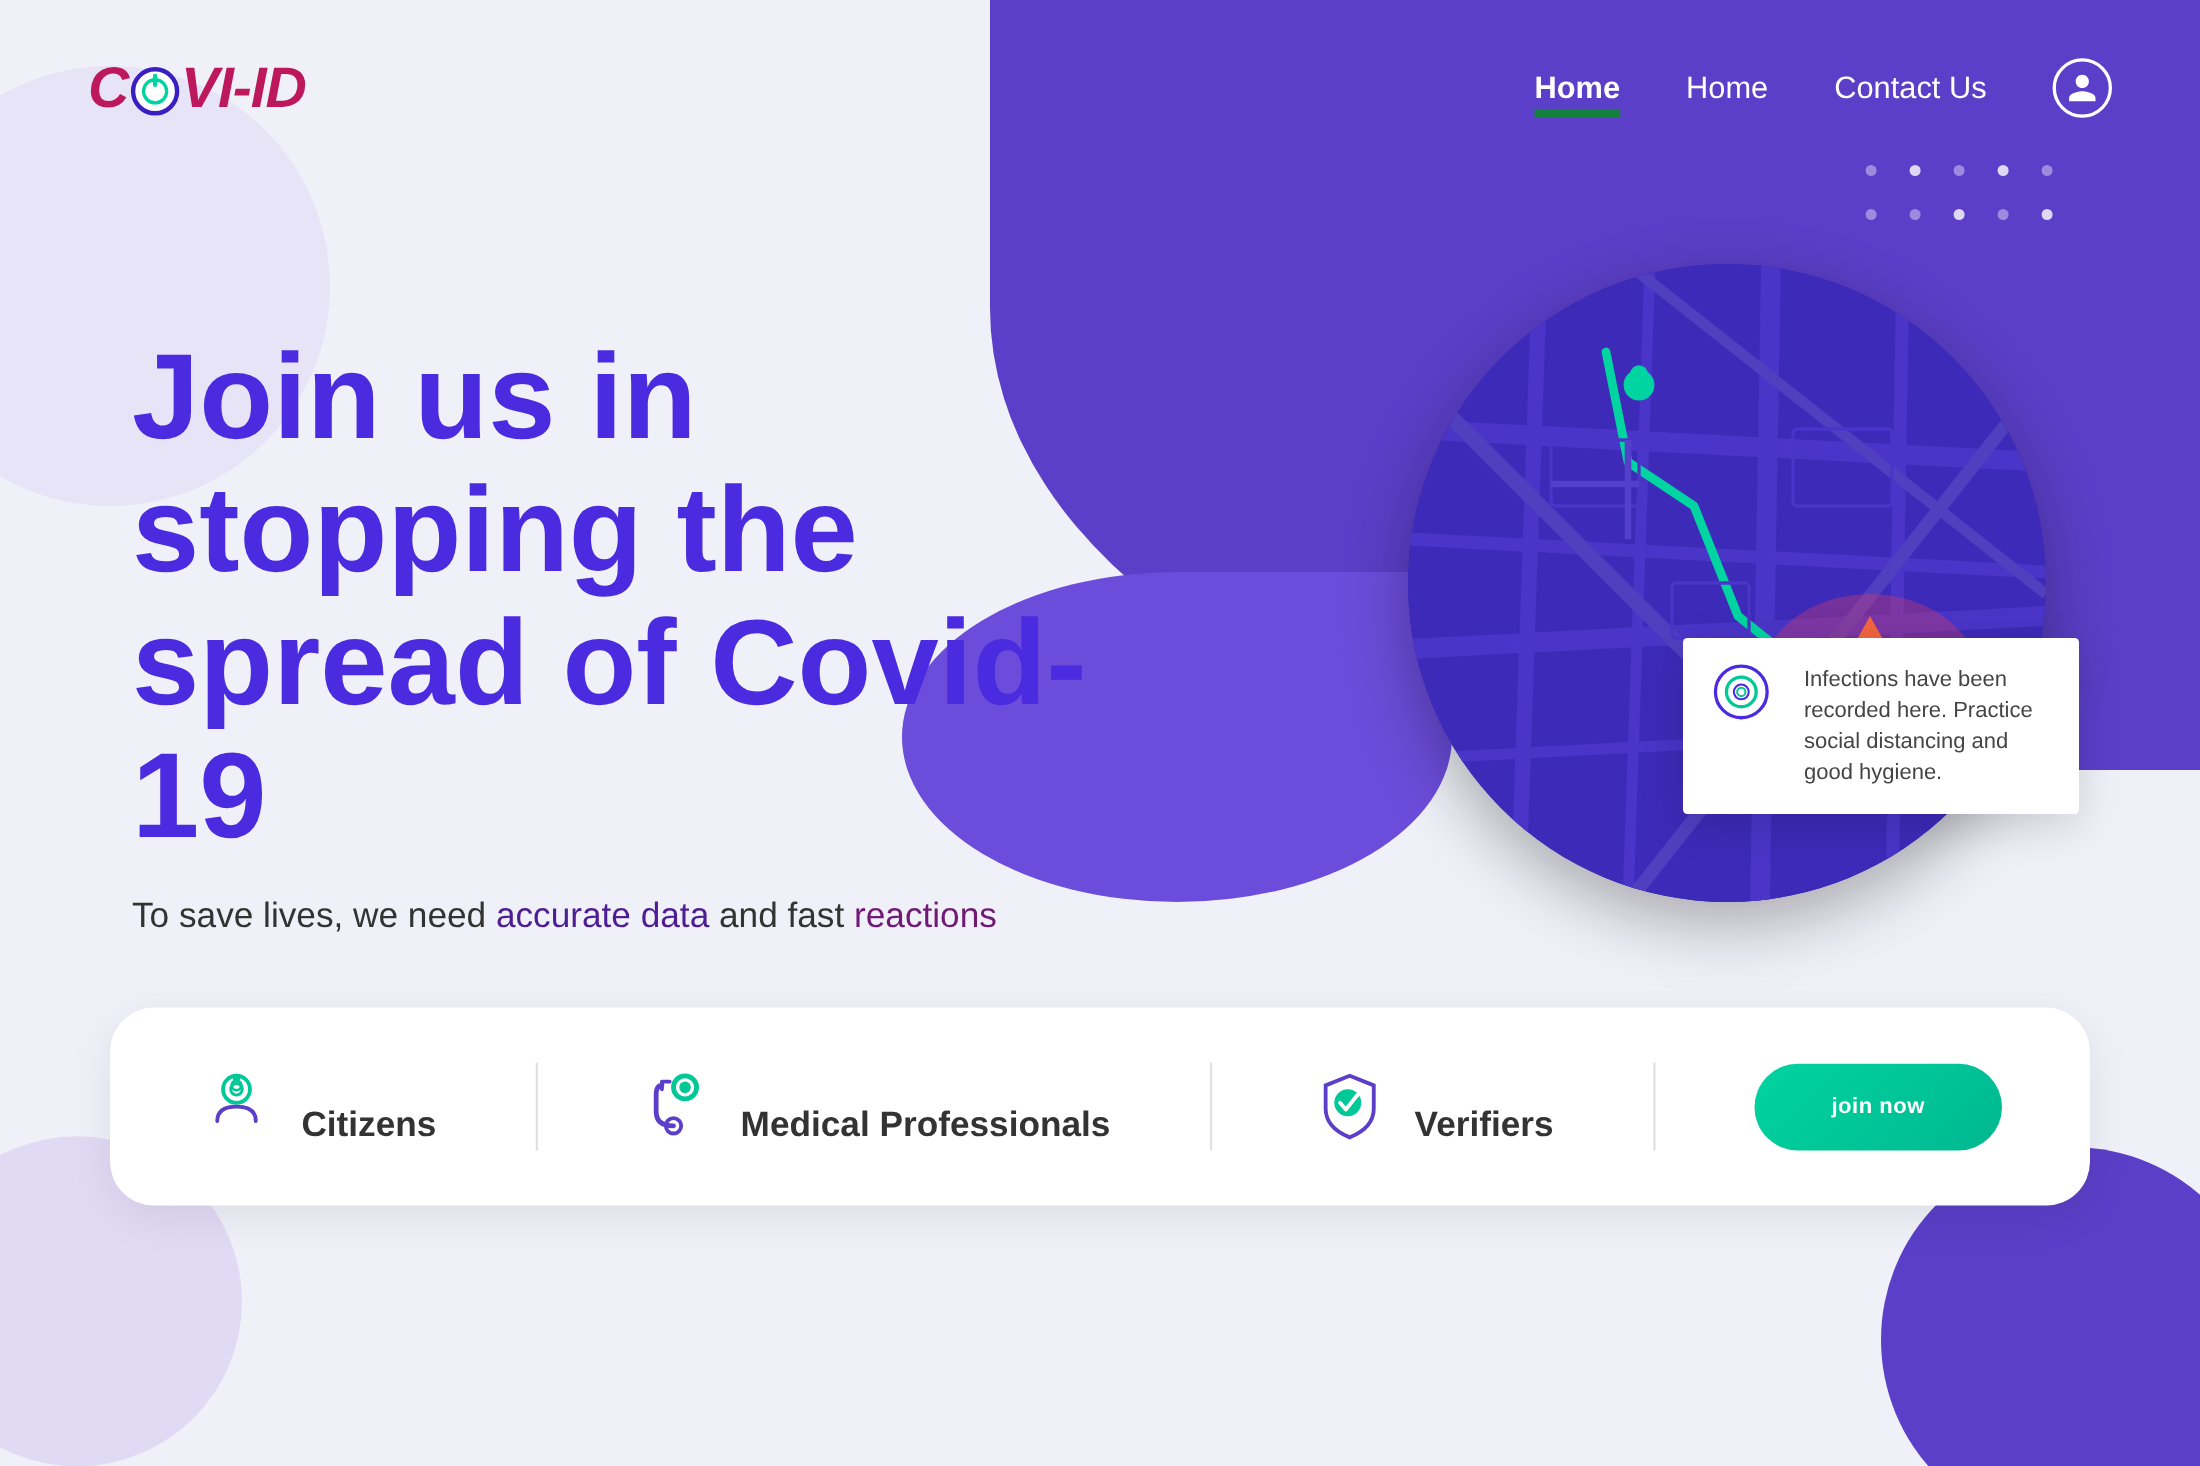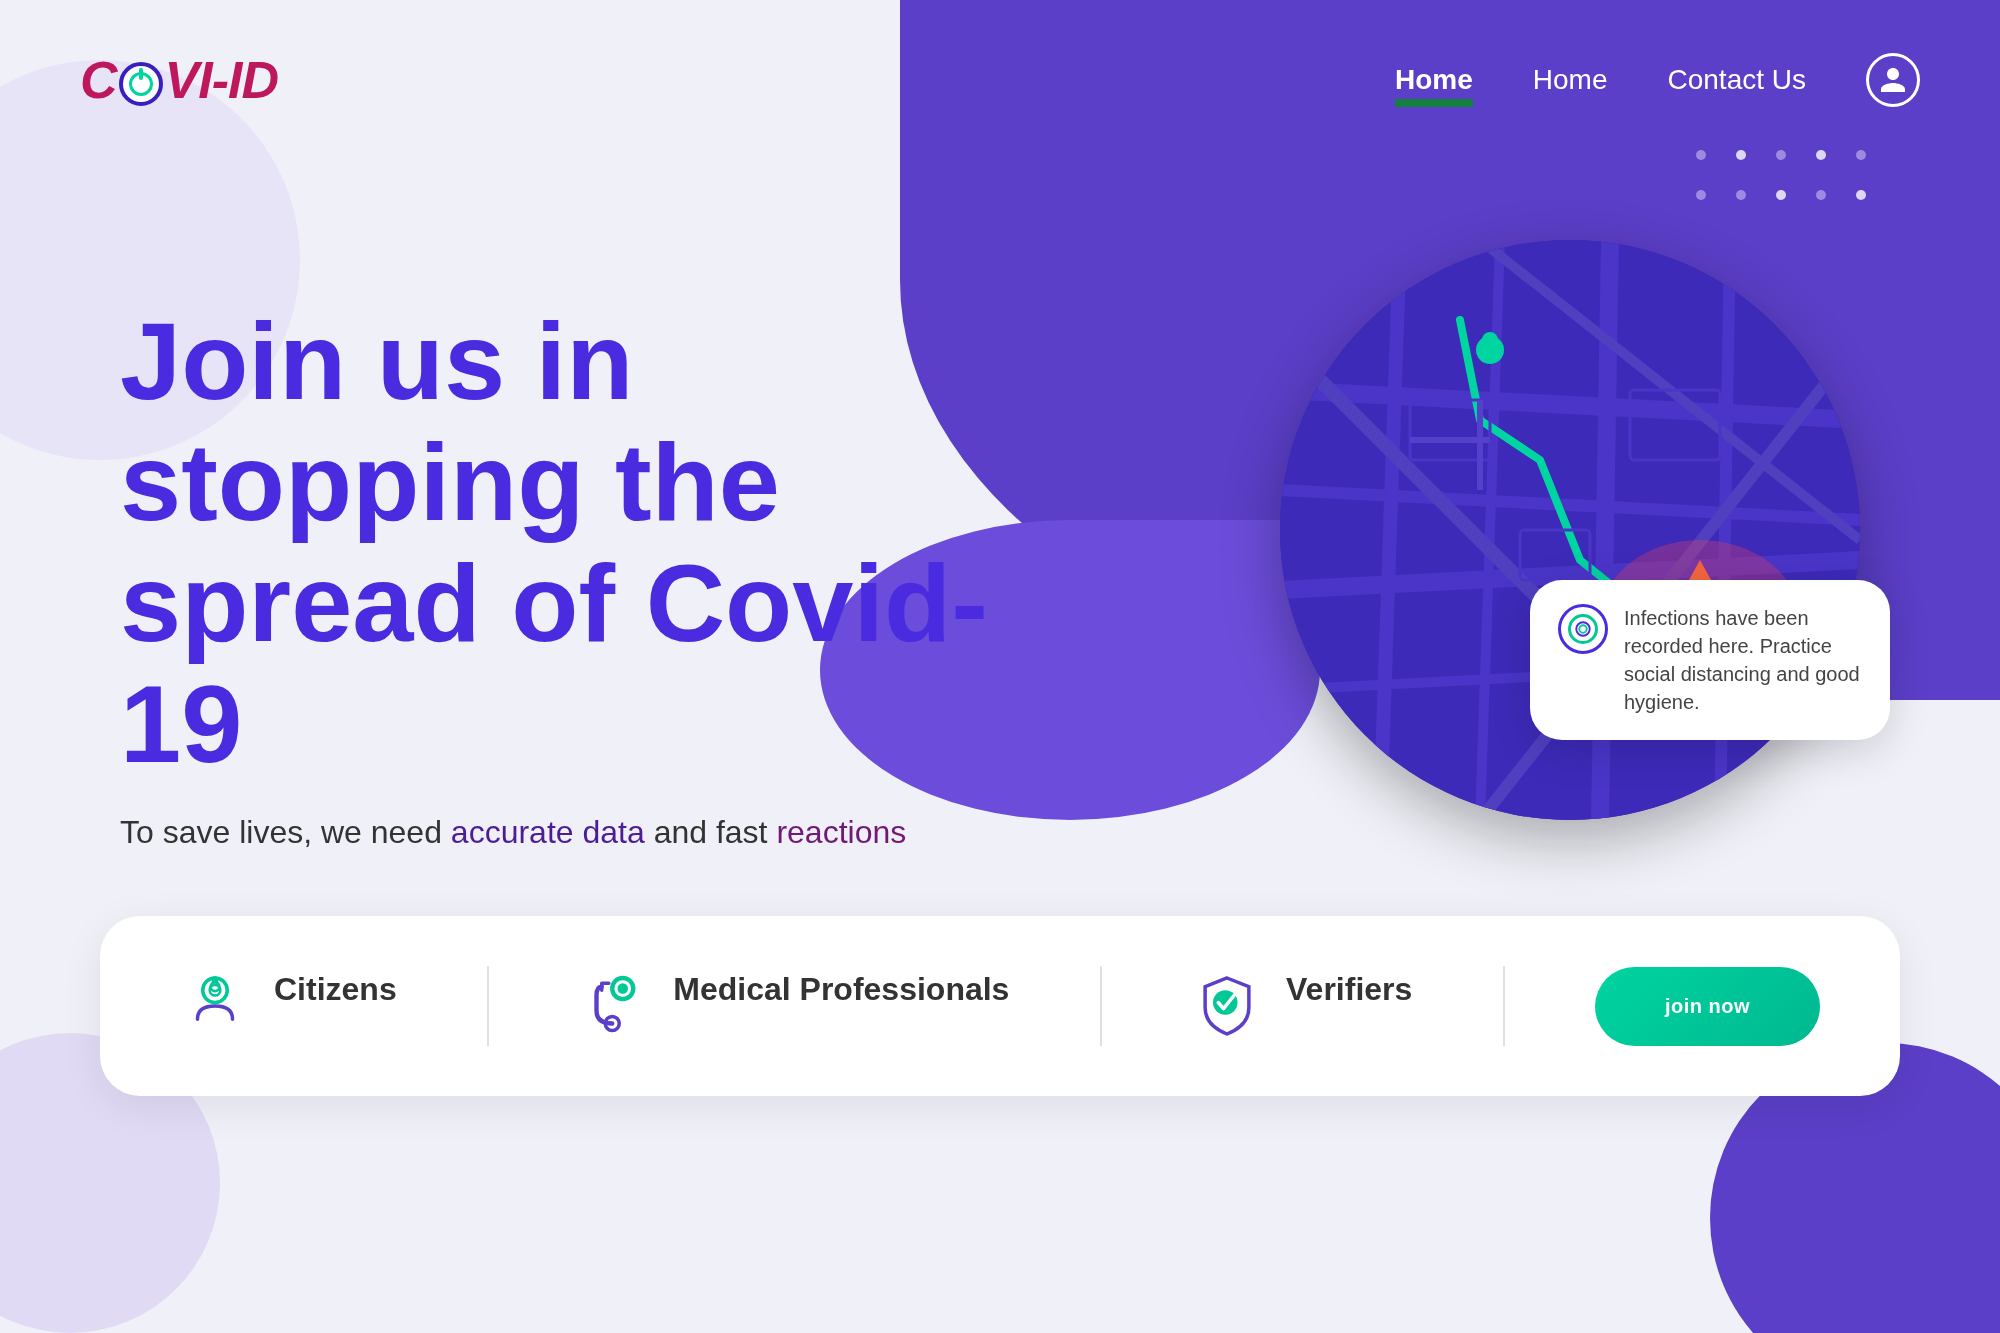--- a/index.html
+++ b/index.html
@@ -234,25 +234,25 @@
       width: 100%;
       height: 100%;
     }
 
     
     .notification-card {
       position: absolute;
       bottom: 20px;
       right: 30px;
       background: white;
-      border-radius: 32px;
+      border-radius: 4px;
       padding: 24px 28px;
       display: flex;
       align-items: flex-start;
-      gap: 16px;
+      gap: 32px;
       width: 360px;
       box-shadow: 0 10px 40px rgba(0,0,0,0.15);
       z-index: 20;
     }
     .notification-icon {
       width: 50px;
       height: 50px;
       border-radius: 50%;
       border: 3px solid #4b2be0;
       flex-shrink: 0;
@@ -284,21 +284,21 @@
       margin: 60px 100px;
       padding: 50px 80px;
       display: flex;
       align-items: center;
       justify-content: space-between;
       box-shadow: 0 10px 40px rgba(0,0,0,0.08);
     }
 
     .bottom-item {
       display: flex;
-      align-items: flex-start;
+      align-items: flex-end;
       gap: 24px;
     }
 
     .bottom-item-label {
       font-size: 32px;
       font-weight: 600;
       color: #333;
     }
 
     .bottom-divider {

